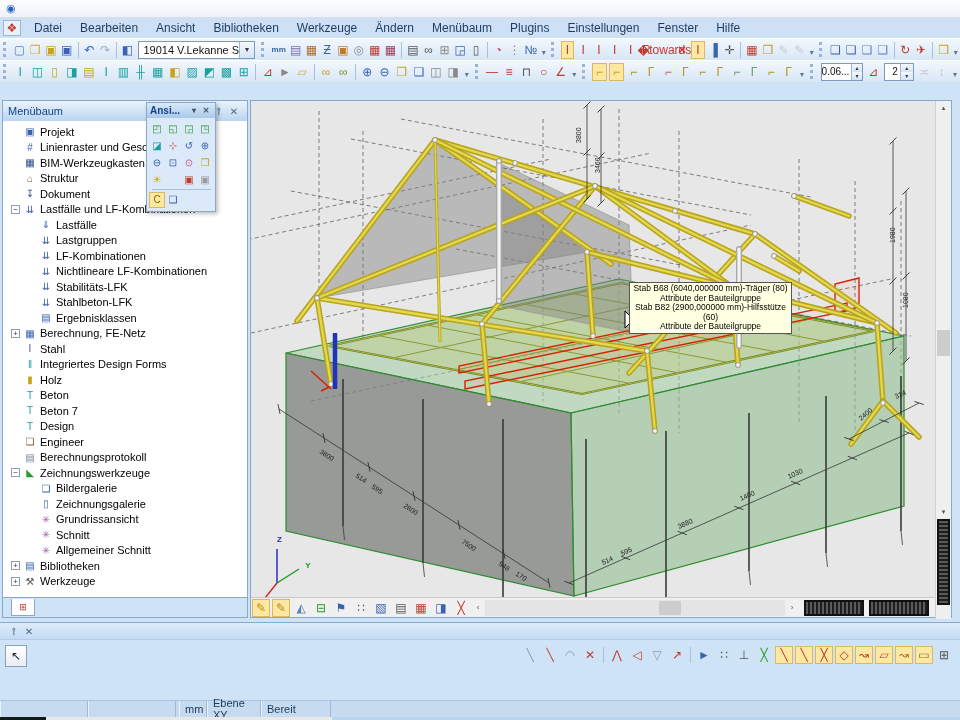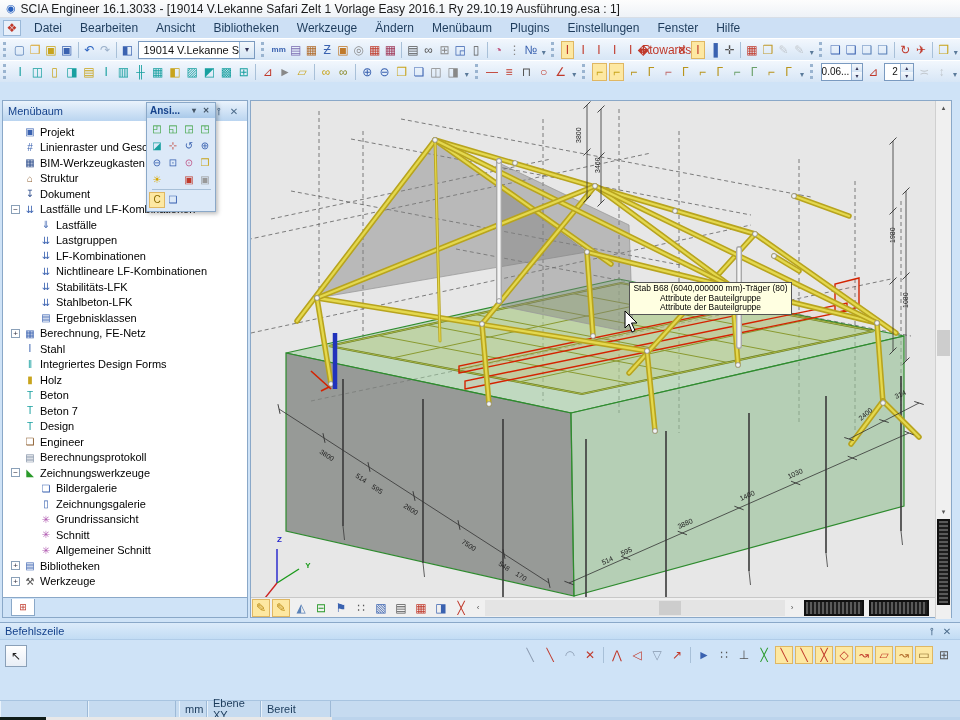--- a/index.html
+++ b/index.html
@@ -78,21 +78,20 @@
   
   .statusbar { position:absolute; left:0; top:700px; width:960px; height:17px; background:#c6dbf0; display:flex; align-items:stretch; font-size:11px; color:#1a3a5a; border-top:1px solid #a8c4e0;}
   .scell { border-right:1px solid #9db9d6; border-left:1px solid #e8f2fb; display:flex; align-items:center; padding:0 5px; }
   .bstrip { position:absolute; left:0; top:717px; width:960px; height:3px; display:flex; }
 </style>
 </head>
 <body>
 
 <div class="titlebar">
   <span class="applogo">◉</span>
-  <span>SCIA Engineer 16.1.3033 - [19014 V.Lekanne Safari Zelt 1 Vorlage Easy 2016.1 Ry 29.10.19 Ausführung.esa : 1]</span>
 </div>
 
 <div class="menubar">
   <span class="appwin">❖</span>
   <span style="display:flex;">
       <span class="menu-item">Datei</span>
       <span class="menu-item">Bearbeiten</span>
       <span class="menu-item">Ansicht</span>
       <span class="menu-item">Bibliotheken</span>
       <span class="menu-item">Werkzeuge</span>
@@ -635,20 +634,21 @@
         <line x1="26" y1="482" x2="48" y2="468" stroke="#1a9a1a" stroke-width="1.4"></line>
         <text x="54.16" y="467.08" font-size="8" fill="#1a9a1a" font-weight="bold">Y</text>
         <line x1="26" y1="482" x2="10" y2="502" stroke="#cc2222" stroke-width="1.4"></line>
         <text x="5.52" y="510.6" font-size="8" fill="#cc2222" font-weight="bold">X</text>
       </g>
     <path d="M374,210 L374,227 L378,223 L381,231 L384,229.5 L380.5,222 L386,222 Z" fill="#fff" stroke="#000" stroke-width="1"></path>
   </svg>
   <div class="tooltip">
       <div>Stab B68 (6040,000000 mm)-Träger (80)</div>
       <div>Attribute der Bauteilgruppe</div>
+      <div>Stab B82 (2900,000000 mm)-Hilfsstütze (60)</div>
       <div>Attribute der Bauteilgruppe</div>
     </div>
   <div class="vbottom">
     <span style="display:flex;">
         <span class="tbi hl" style="color: rgb(184, 134, 11);">✎</span>
         <span class="tbi hl" style="color: rgb(184, 134, 11);">✎</span>
         <span class="tbi" style="color: rgb(91, 130, 184);">◭</span>
         <span class="tbi" style="color: rgb(42, 154, 42);">⊟</span>
         <span class="tbi" style="color: rgb(58, 98, 176);">⚑</span>
         <span class="tbi" style="color: rgb(85, 85, 85);">∷</span>
@@ -671,21 +671,20 @@
     <div class="vtrack">
         <div class="vthumb"></div>
       </div>
     <div class="sbtn">▾</div>
     <div class="darkv"></div>
   </div>
 </div>
 
 <div class="cmdpanel">
   <div class="panel-h">
-    <span class="t">Befehlszeile</span>
     <span class="btn pin">⊸</span>
     <span class="btn">✕</span>
   </div>
   <div class="arrowbtn">↖</div>
   <div class="snapbar">
       <span class="tbi" style="color: rgb(138, 154, 176);">╲</span>
       <span class="tbi" style="color: rgb(192, 57, 43);">╲</span>
       <span class="tbi" style="color: rgb(138, 154, 176);">◠</span>
       <span class="tbi" style="color: rgb(192, 57, 43);">✕</span>
       <span class="tbsep"></span>

